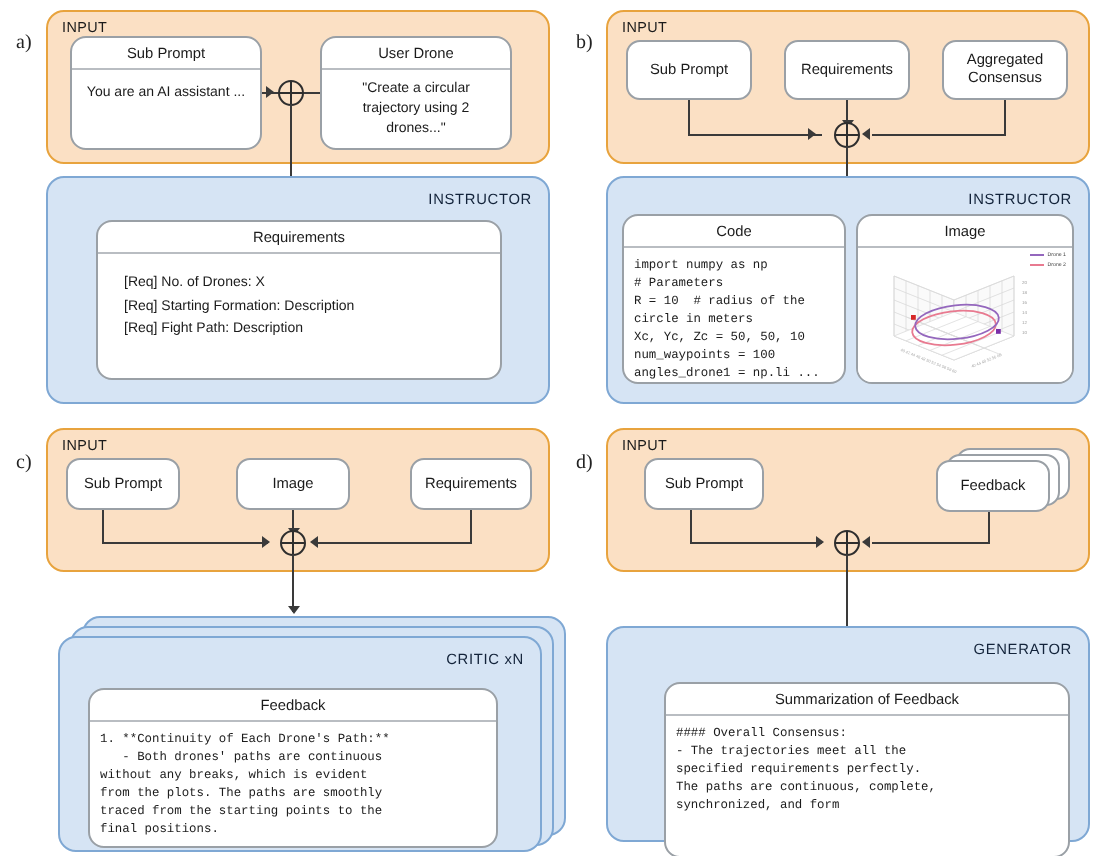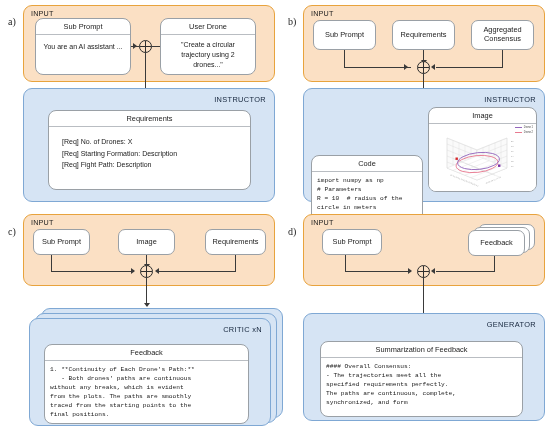--- a/index.html
+++ b/index.html
@@ -127,21 +127,21 @@
     <div class="sum" style="left:417px;top:61px;">
         <i class="h"></i>
         <i class="v"></i>
       </div>
     <div class="ln lnv" style="left:423px;top:73px;height:15px;"></div>
 
     <div class="agent-box" style="left:303px;top:88px;width:242px;height:114px;">
       <div class="agent-label">INSTRUCTOR</div>
     </div>
 
-    <div class="card" style="left:311px;top:107px;width:112px;height:85px;margin-top:48px;">
+    <div class="card" style="left:311px;top:107px;width:112px;height:85px;">
       <div class="card-hd">Code</div>
       <div class="card-bd mono">import numpy as np
 # Parameters
 R = 10  # radius of the
 circle in meters
 Xc, Yc, Zc = 50, 50, 10
 num_waypoints = 100
 angles_drone1 = np.li ...</div>
     </div>
 
@@ -276,21 +276,21 @@
         <i class="h"></i>
         <i class="v"></i>
       </div>
     <div class="ln lnv" style="left:423px;top:277px;height:63px;"></div>
     <div class="arrow ar-down" style="left:420.5px;top:337px;"></div>
 
     <div class="agent-box" style="left:303px;top:313px;width:242px;height:108px;">
       <div class="agent-label">GENERATOR</div>
     </div>
 
-    <div class="card" style="left:320px;top:341px;width:203px;height:76px;">
+    <div class="card" style="left:332px;top:341px;width:203px;height:88px;">
       <div class="card-hd">Summarization of Feedback</div>
       <div class="card-bd mono">#### Overall Consensus:
 - The trajectories meet all the
 specified requirements perfectly.
 The paths are continuous, complete,
 synchronized, and form</div>
     </div>
   </div>
 
 </div>

